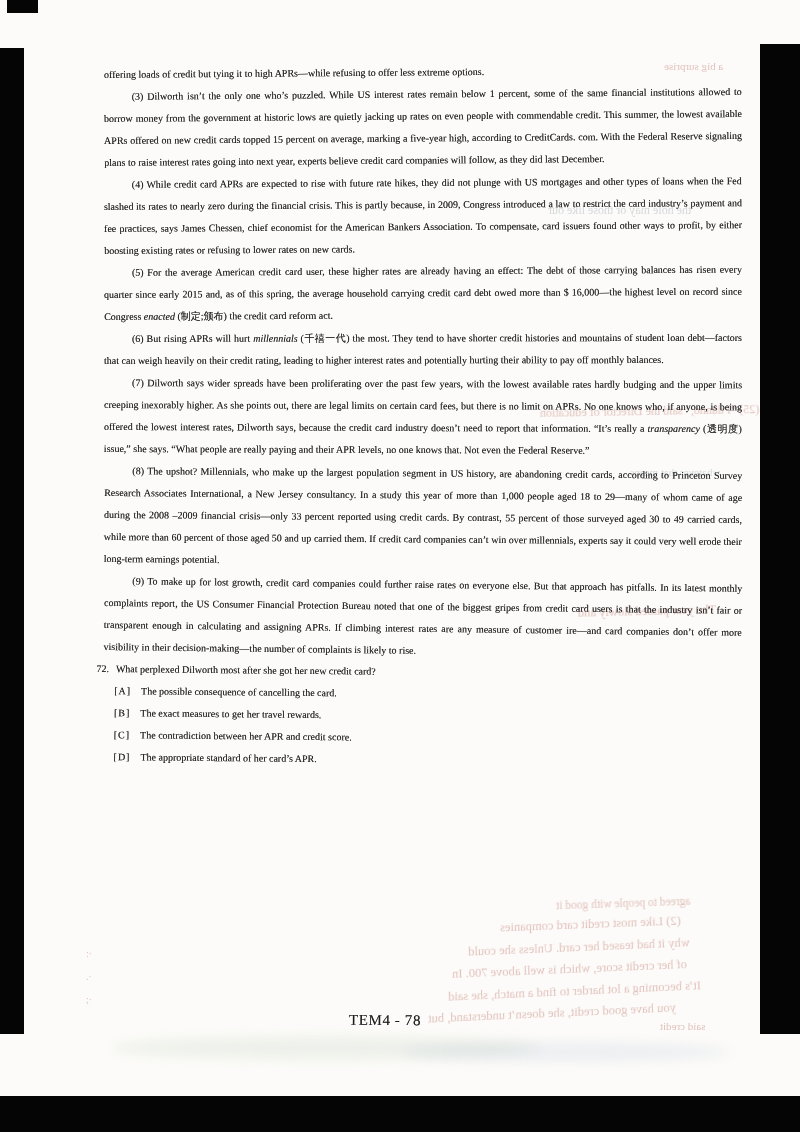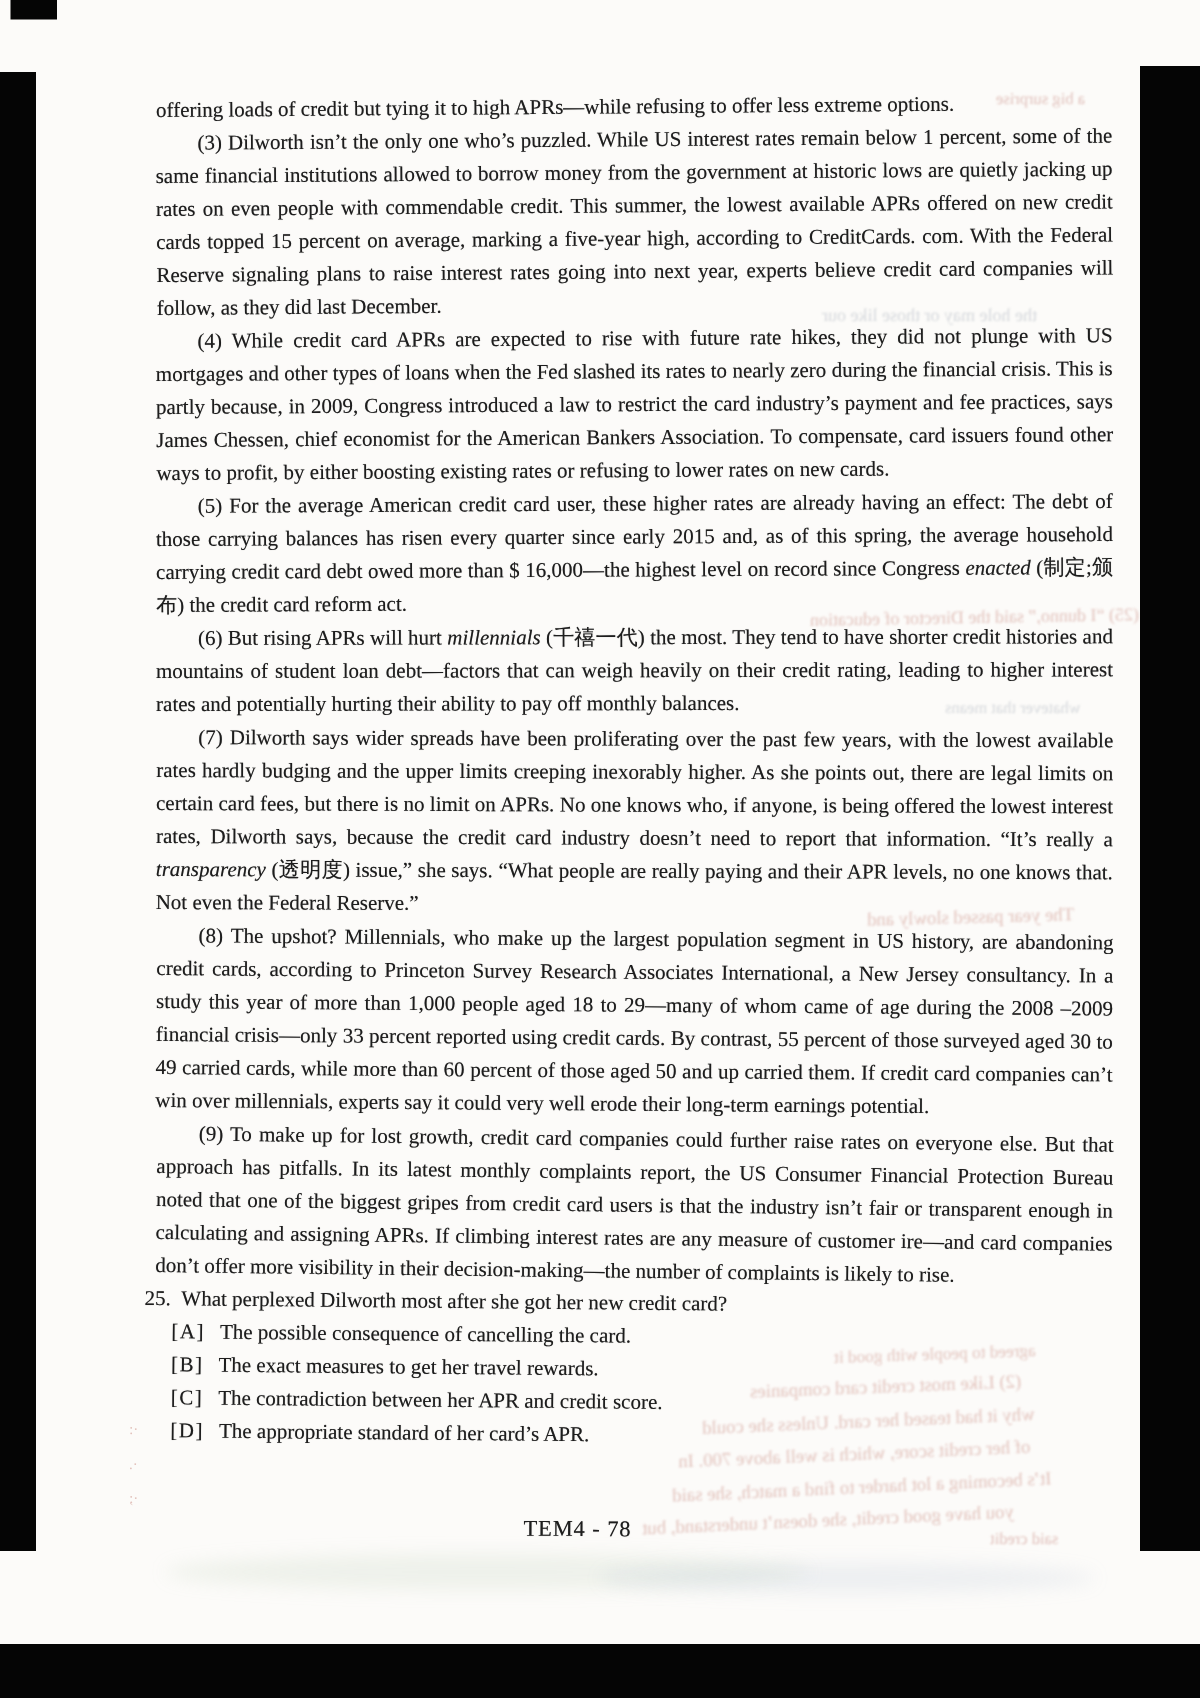--- a/index.html
+++ b/index.html
@@ -12,21 +12,21 @@
   
   .bar{position:absolute; background:#050505;}
   .bar-left{left:0; top:48px; width:24px; height:986px;}
   .bar-right{left:760px; top:44px; width:40px; height:990px;}
   .bar-bottom{left:0; top:1096px; width:800px; height:36px;}
   .mark-topleft{left:7px; top:0; width:31px; height:13px;}
 
   
   .content{
     position:absolute; left:104px; top:64px; width:638px;
-    font-size:14px; line-height:22px; text-align:justify;
+    font-size:10px; line-height:22px; text-align:justify;
     text-shadow:0 0 .45px rgba(20,20,20,.55);
   }
   .content p.para{margin:0; text-indent:28px; transform-origin:0 50%;}
   .content p.para.noindent{text-indent:0;}
   .it{font-style:italic;}
   .un{text-underline-offset:3px;}
 
   .question-block{margin-left:-8px; transform:rotate(.55deg); transform-origin:0 50%;}
   .q-line{margin:0;}
   .q-num{margin-right:7px;}
@@ -108,21 +108,21 @@
         <p class="para" style="transform: rotate(-0.35deg);"><span>(4) While credit card APRs are expected to rise with future rate hikes, they did not plunge with US mortgages and other types of loans when the Fed slashed its rates to nearly zero during the financial crisis. This is partly because, in 2009, Congress introduced a law to restrict the card industry’s payment and fee practices, says James Chessen, chief economist for the American Bankers Association. To compensate, card issuers found other ways to profit, by either boosting existing rates or refusing to lower rates on new cards.</span></p>
         <p class="para" style="transform: rotate(-0.3deg);"><span>(5) For the average American credit card user, these higher rates are already having an effect: The debt of those carrying balances has risen every quarter since early 2015 and, as of this spring, the average household carrying credit card debt owed more than $ 16,000—the highest level on record since Congress </span><span class="it">enacted</span><span> (制定;颁布) the credit card reform act.</span></p>
         <p class="para" style="transform: rotate(-0.1deg);"><span>(6) But rising APRs will hurt </span><span class="it">millennials</span><span> (千禧一代) the most. They tend to have shorter credit histories and mountains of student loan debt—factors that can weigh heavily on their credit rating, leading to higher interest rates and potentially hurting their ability to pay off monthly balances.</span></p>
         <p class="para" style="transform: rotate(0.2deg);"><span>(7) Dilworth says wider spreads have been proliferating over the past few years, with the lowest available rates hardly budging and the upper limits creeping inexorably higher. As she points out, there are legal limits on certain card fees, but there is no limit on APRs. No one knows who, if anyone, is being offered the lowest interest rates, Dilworth says, because the credit card industry doesn’t need to report that information. “It’s really a </span><span class="it">transparency</span><span> (透明度) issue,” she says. “What people are really paying and their APR levels, no one knows that. Not even the Federal Reserve.”</span></p>
         <p class="para" style="transform: rotate(0.45deg);"><span>(8) The upshot? Millennials, who make up the largest population segment in US history, are abandoning credit cards, according to Princeton Survey Research Associates International, a New Jersey consultancy. In a study this year of more than 1,000 people aged 18 to 29—many of whom came of age during the 2008 –2009 financial crisis—only 33 percent reported using credit cards. By contrast, 55 percent of those surveyed aged 30 to 49 carried cards, while more than 60 percent of those aged 50 and up carried them. If credit card companies can’t </span><span class="un">win over</span><span> millennials, experts say it could very well erode their long-term earnings potential.</span></p>
         <p class="para" style="transform: rotate(0.7deg);"><span>(9) To make up for lost growth, credit card companies could further raise rates on everyone else. But that approach has pitfalls. In its latest monthly complaints report, the US Consumer Financial Protection Bureau noted that one of the biggest gripes from credit card users is that the industry isn’t fair or transparent enough in calculating and assigning APRs. If climbing interest rates are any measure of customer ire—and card companies don’t offer more visibility in their decision-making—the number of complaints is likely to rise.</span></p>
       </div>
 
     <div class="question-block">
       <p class="q-line">
-        <span class="q-num">25.</span><span>What perplexed Dilworth most after she got her new credit card?</span>
+        <span class="q-num">72.</span><span>What perplexed Dilworth most after she got her new credit card?</span>
       </p>
       <div class="options">
           <div class="option"><span class="opt-label">[A]</span><span>The possible consequence of cancelling the card.</span></div>
           <div class="option"><span class="opt-label">[B]</span><span>The exact measures to get her travel rewards.</span></div>
           <div class="option"><span class="opt-label">[C]</span><span>The contradiction between her APR and credit score.</span></div>
           <div class="option"><span class="opt-label">[D]</span><span>The appropriate standard of her card’s APR.</span></div>
         </div>
     </div>
   </div>
 

